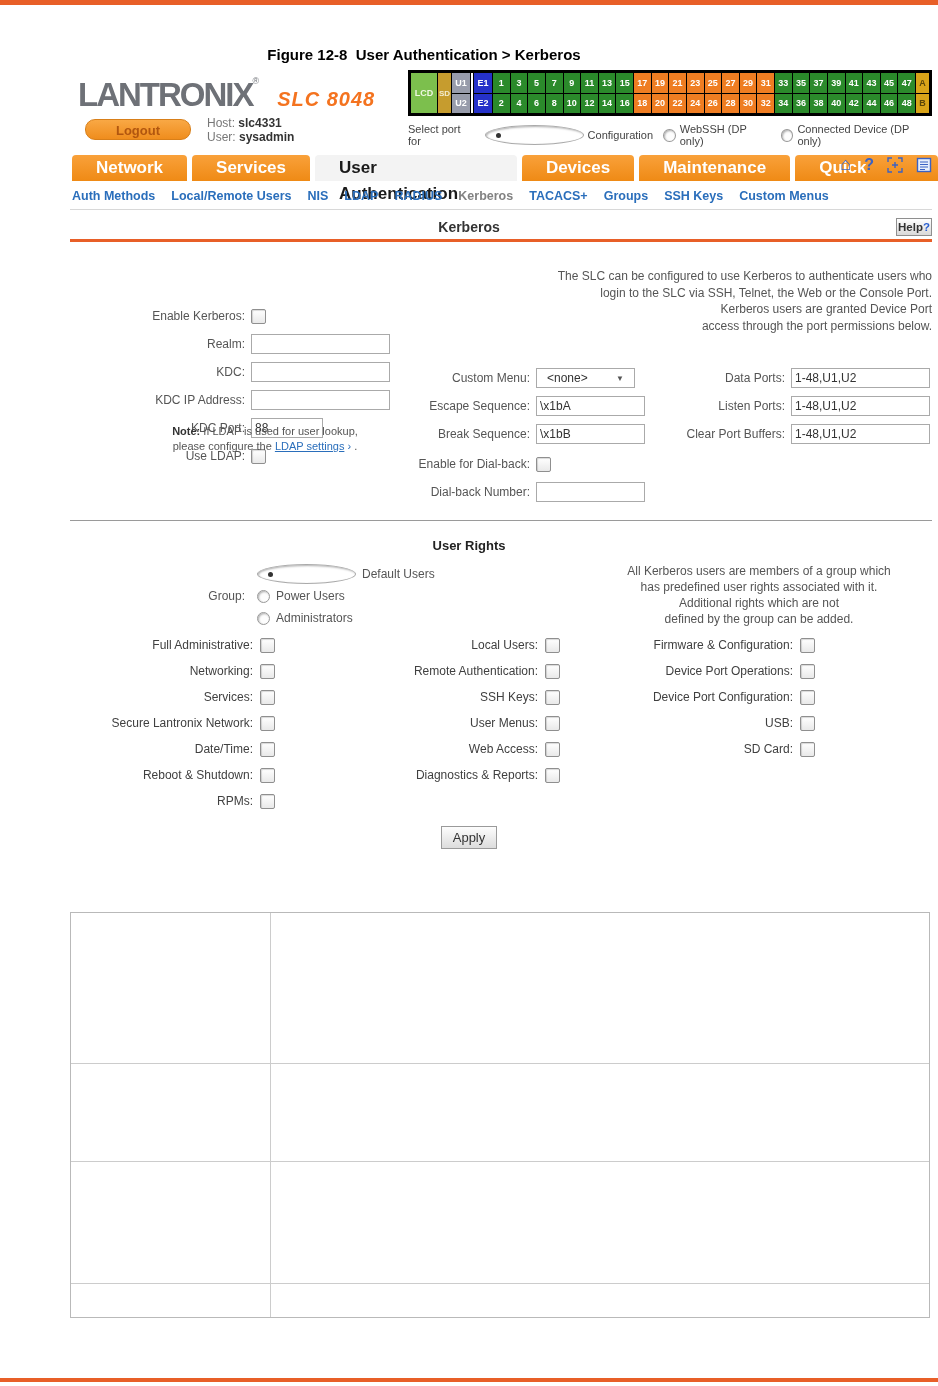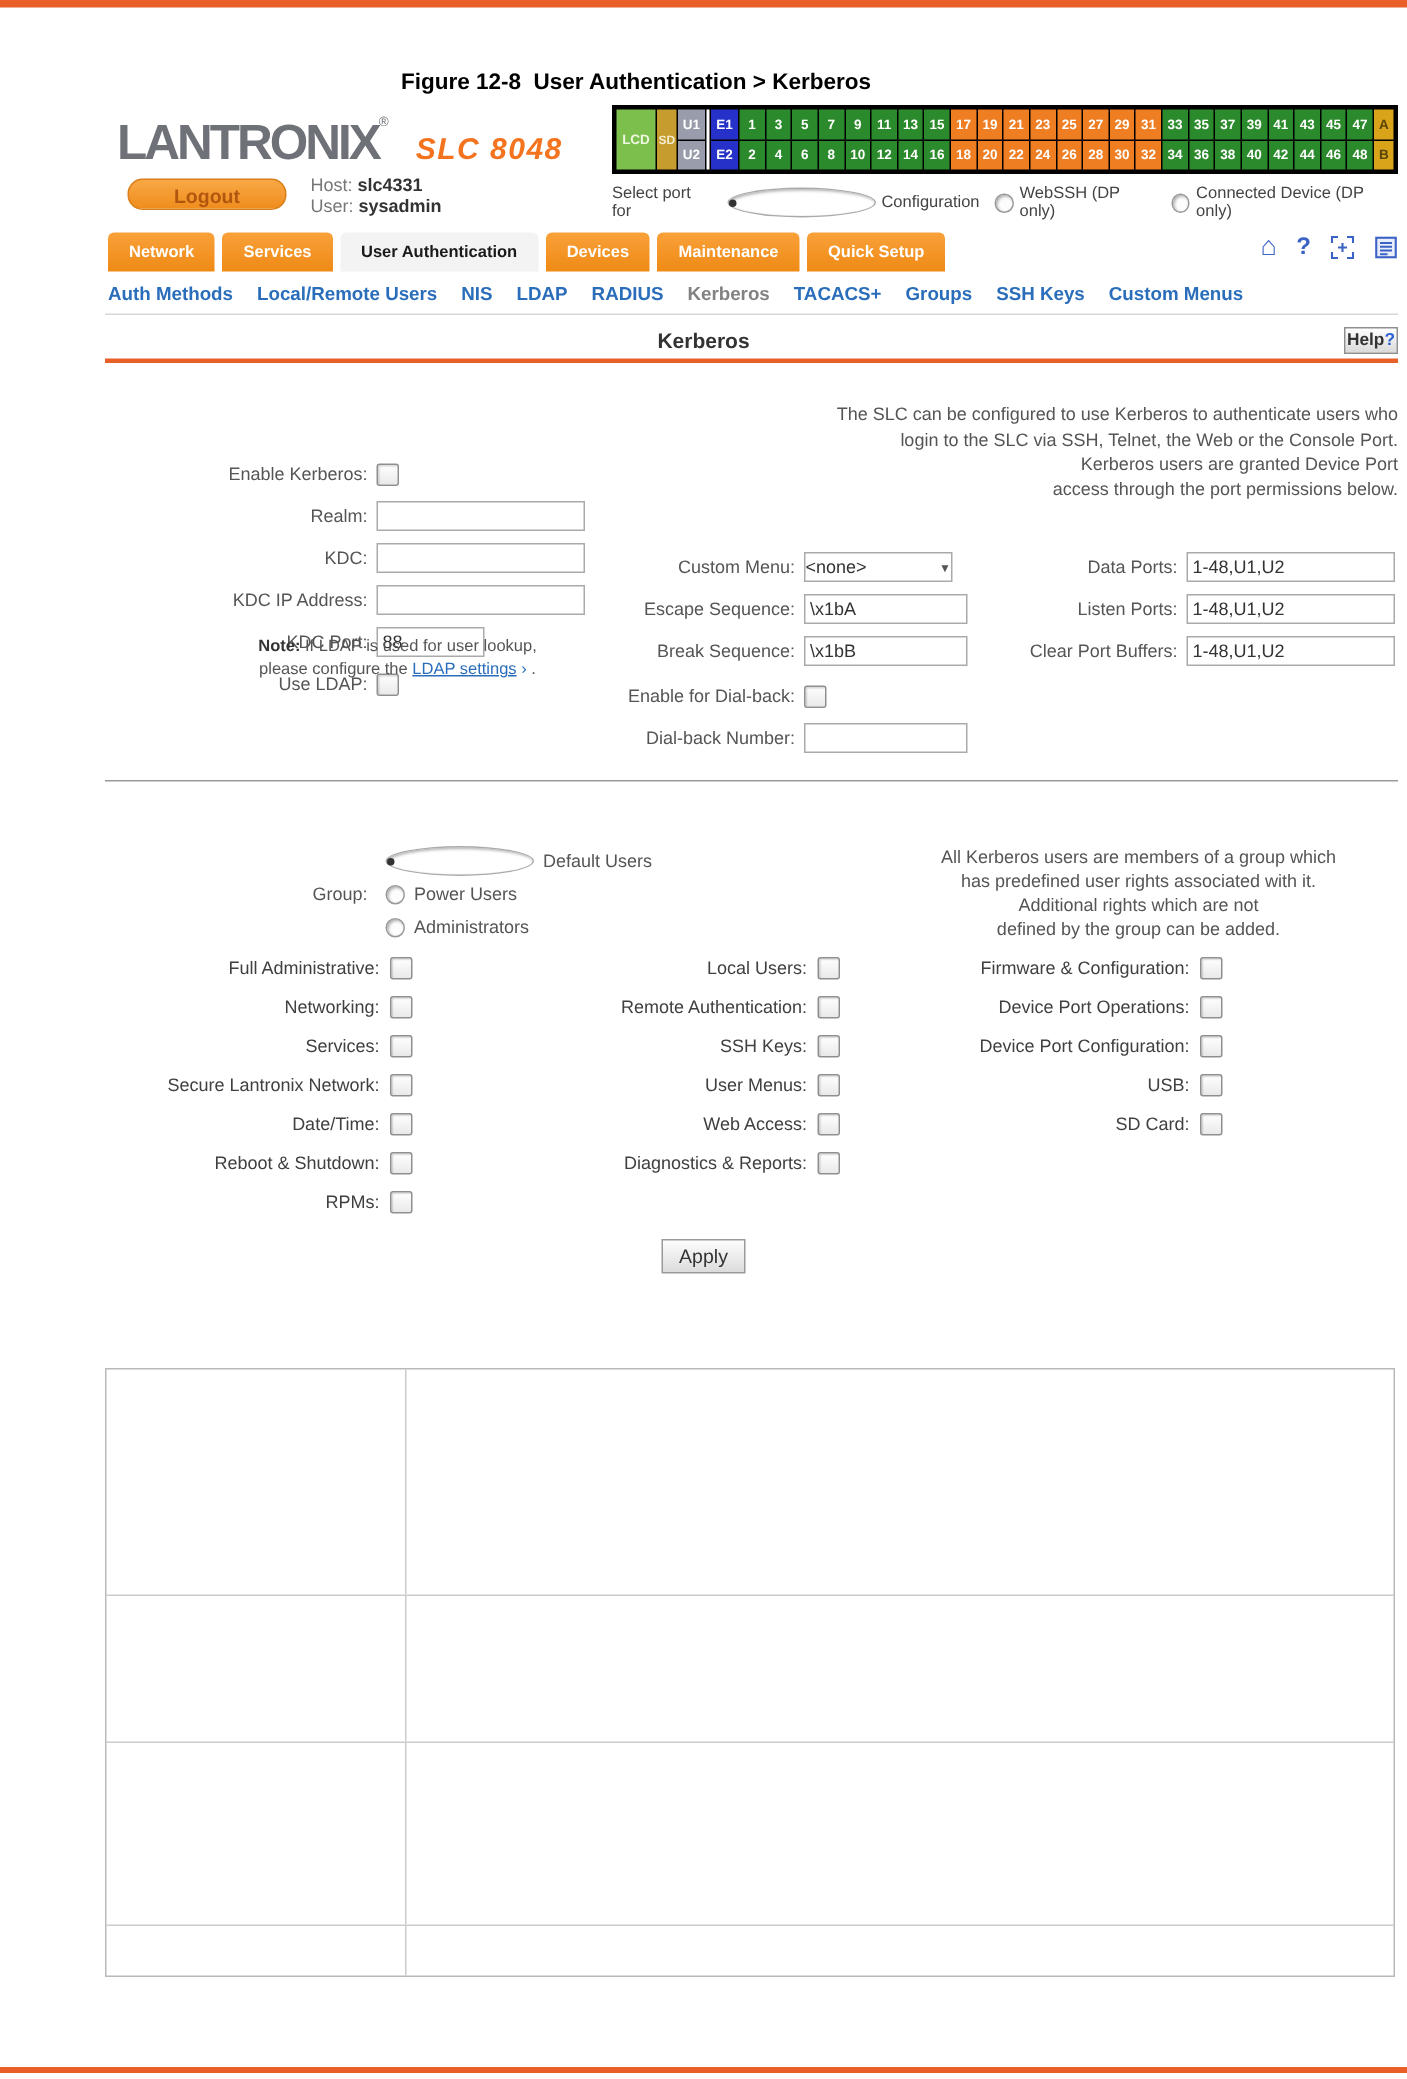--- a/index.html
+++ b/index.html
@@ -47,22 +47,22 @@
 
   .select-port{position:absolute;top:123px;left:408px;width:524px;display:flex;align-items:center;
     justify-content:center;gap:10px;font-size:11px;color:#444;}
   .radio{width:11px;height:11px;border-radius:50%;border:1px solid #999;background:#fdfdfd;
     box-shadow:inset 1px 1px 2px rgba(0,0,0,.3);display:inline-flex;align-items:center;justify-content:center;}
   .radio.sel::after{content:'';width:5px;height:5px;border-radius:50%;background:#333;display:block;}
   .opt{display:flex;align-items:center;gap:4px;}
 
   
   .tabs{position:absolute;top:155px;left:72px;display:flex;gap:5px;}
-  .tab{height:26px;line-height:26px;padding:0 14px;background:linear-gradient(#f9a13a,#ef8a15);
-    color:#fff;font-weight:bold;font-size:11px;border-radius:4px 4px 0 0;cursor:pointer;}
+  .tab{height:26px;line-height:26px;padding:0 24px;background:linear-gradient(#f9a13a,#ef8a15);
+    color:#fff;font-weight:bold;font-size:17px;border-radius:4px 4px 0 0;cursor:pointer;}
   .tab.active{background:#f3f3f3;color:#1a1a1a;}
 
   .hdr-icons{position:absolute;top:154px;left:820px;width:112px;display:flex;gap:13px;
     align-items:center;justify-content:flex-end;color:#3b62c4;}
   .hicon{cursor:pointer;display:inline-flex;align-items:center;}
   .hicon.home{font-size:18px;font-weight:bold;}
   .hicon.q{font-size:16px;font-weight:bold;}
 
   .subnav{position:absolute;top:189px;left:72px;width:860px;display:flex;gap:16px;
     font-weight:bold;font-size:12.5px;}
@@ -86,21 +86,21 @@
   .c-mid{left:300px;}
   .c-right{left:555px;}
   .f-label{width:230px;text-align:right;font-size:12px;color:#555;padding-right:6px;flex:none;}
   .ti{height:18px;border:1px solid #aaa;font-size:12px;padding:0 3px;width:131px;color:#333;
     font-family:inherit;background:#fff;}
   .ti.small{width:64px;}
   .ti.mid{width:101px;}
   .cb{width:13px;height:13px;border:1px solid #8f8f8f;background:linear-gradient(#fff,#e9e9e9);
     border-radius:2px;box-shadow:inset 1px 1px 1px rgba(0,0,0,.15);flex:none;cursor:pointer;}
   .sel{width:99px;height:20px;border:1px solid #aaa;display:flex;align-items:center;
-    justify-content:space-between;padding:0 0;font-size:12px;color:#333;background:#fff;
+    justify-content:space-between;padding:0 10px;font-size:12px;color:#333;background:#fff;
     box-sizing:border-box;cursor:pointer;}
   .sel .arrow{font-size:8px;color:#555;}
 
   .ldap-note{position:absolute;top:424px;left:138px;width:254px;text-align:center;
     font-size:11px;color:#555;line-height:15px;}
   .ldap-note b{color:#333;}
   .ldap-note .lnk{color:#2a6ebb;text-decoration:underline;cursor:pointer;}
   .ldap-note .arr{color:#2a6ebb;}
 
   .section-sep{position:absolute;top:520px;left:70px;width:862px;height:1px;background:#9a9a9a;}
@@ -392,20 +392,21 @@
   <div class="f-row c-right" style="top:395px;">
     <span class="f-label">Listen Ports:</span>
     <input class="ti" type="text" value="1-48,U1,U2" style="">
   </div>
   <div class="f-row c-right" style="top:423px;">
     <span class="f-label">Clear Port Buffers:</span>
     <input class="ti" type="text" value="1-48,U1,U2" style="">
   </div>
 
   <div class="section-sep"></div>
+  <div class="ur-title">User Rights</div>
 
   <div class="group-label">Group:</div>
   <div class="group-radios">
       <div class="g-row">
         <span class="radio sel"></span>
         <span>Default Users</span>
       </div>
       <div class="g-row">
         <span class="radio"></span>
         <span>Power Users</span>

